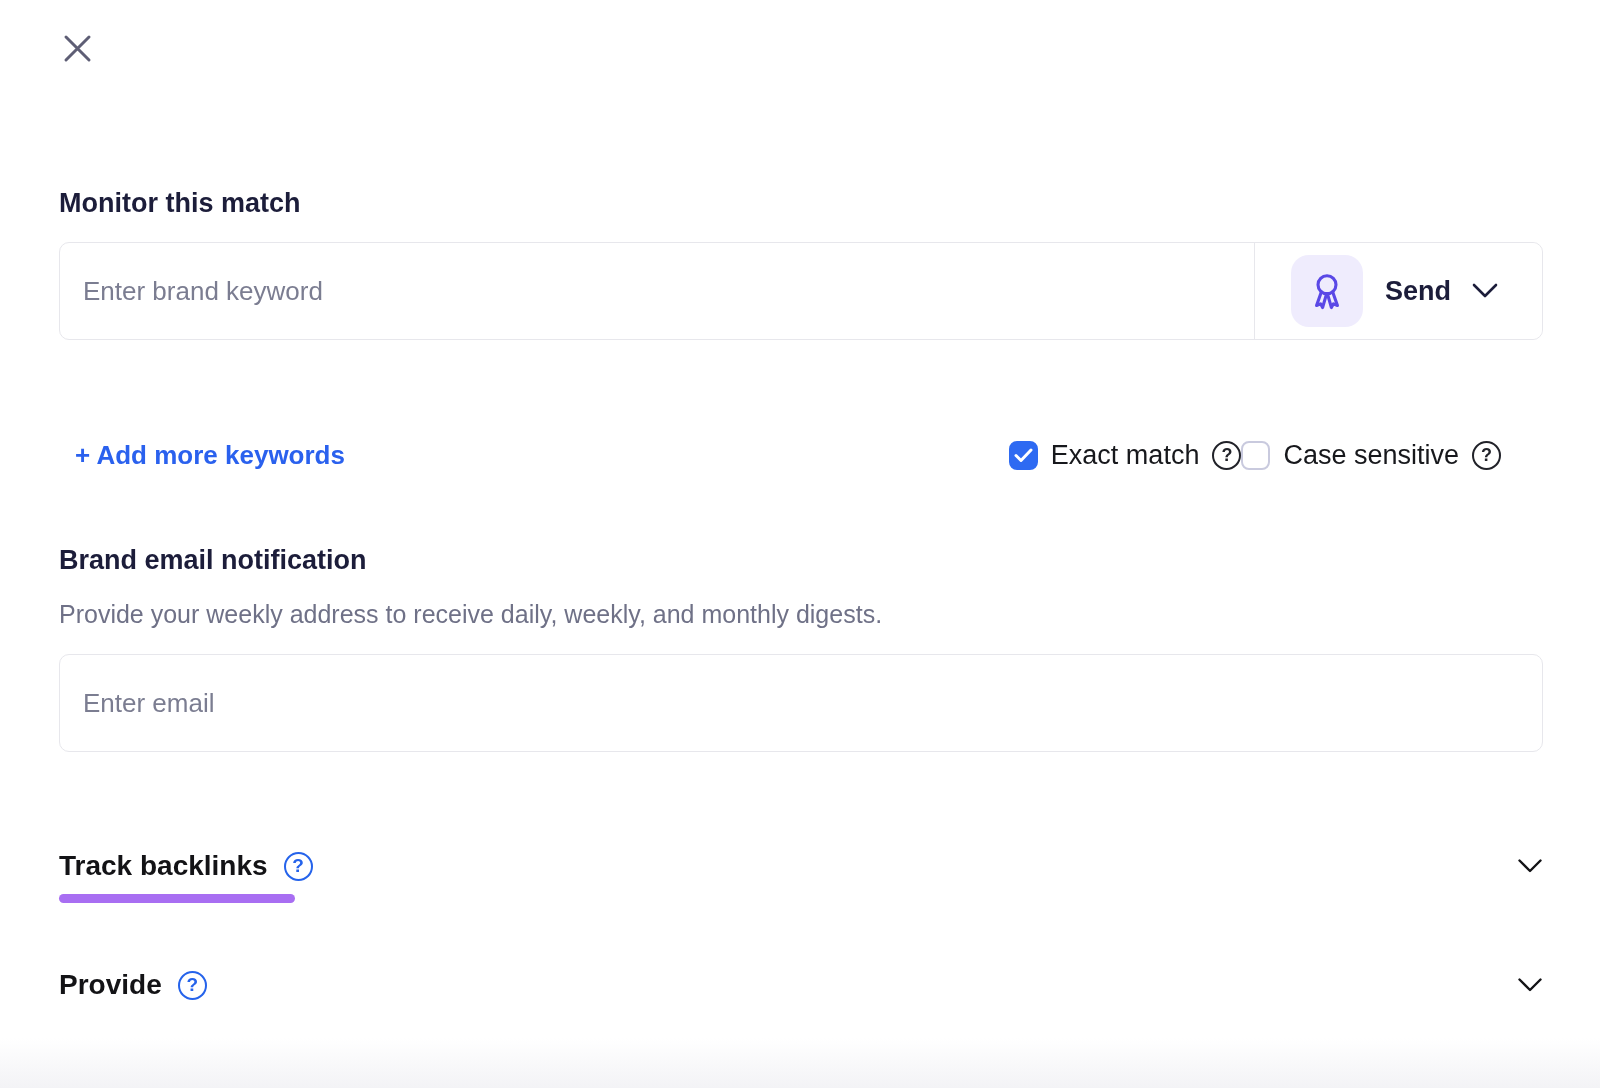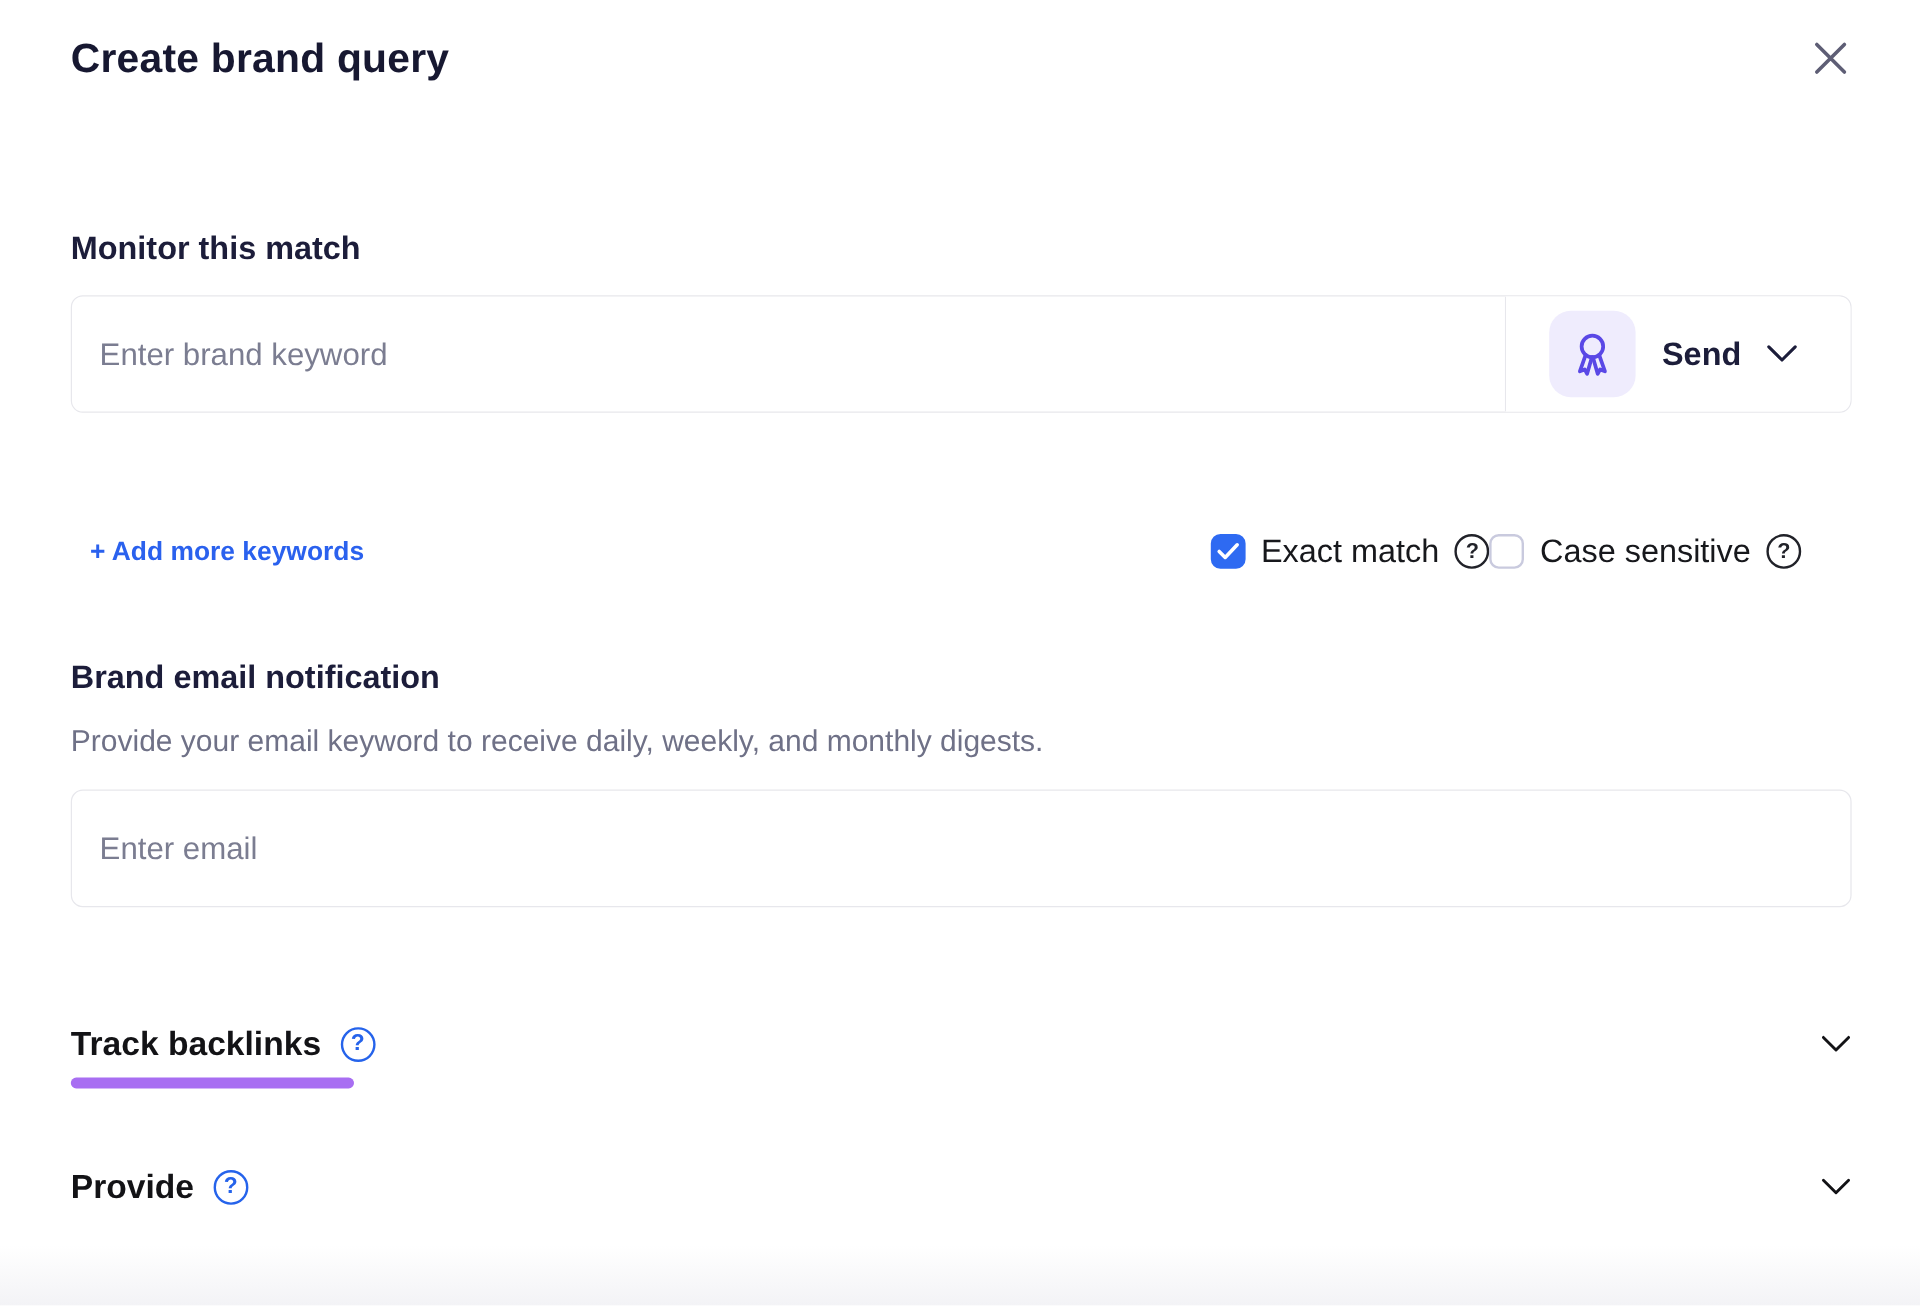--- a/index.html
+++ b/index.html
@@ -94,21 +94,21 @@
   
   .options-row {
     margin-top: 100px;
     display: flex;
     justify-content: space-between;
     align-items: center;
   }
   .add-keywords-link {
     border: none; background: transparent;
     font-family: "Liberation Sans", sans-serif;
-    font-size: 22px;
+    font-size: 26px;
     font-weight: 600;
     color: #2a61ee;
     cursor: pointer;
     margin-left: 16px;
   }
   .checkbox-group {
     display: flex;
     align-items: center;
     margin-right: 42px;
   }
@@ -199,21 +199,20 @@
     pointer-events: none;
   }
 </style>
 </head>
 <body>
 
 <div class="content">
 
   
   <div class="dlg-header">
-    <h1 class="dlg-title">Create brand query</h1>
     <button class="close-btn">
       <span style="display:flex;">
         <svg width="33" height="33" viewBox="0 0 33 33" fill="none">
           <path d="M5 5 L28 28 M28 5 L5 28" stroke="currentColor" stroke-width="3" stroke-linecap="round"></path>
         </svg>
       </span>
     </button>
   </div>
 
   
@@ -260,21 +259,21 @@
           
         </span>
         <span class="checkbox-label">Case sensitive</span>
         <span class="help-circle help-dark">?</span>
       </div>
     </div>
   </div>
 
   
   <h2 class="section-heading email-heading">Brand email notification</h2>
-  <p class="email-desc">Provide your email keyword to receive daily, weekly, and monthly digests.</p>
+  <p class="email-desc">Provide your weekly address to receive daily, weekly, and monthly digests.</p>
   <input class="email-input" type="text" placeholder="Enter email" style="">
 
   
   <div class="expand-row track-row">
     <div class="expand-left">
       <span class="expand-label">Track backlinks</span>
       <span class="help-circle help-blue">?</span>
     </div>
     <span class="expand-chevron">
       <svg width="26" height="17" viewBox="0 0 26 17" fill="none">

